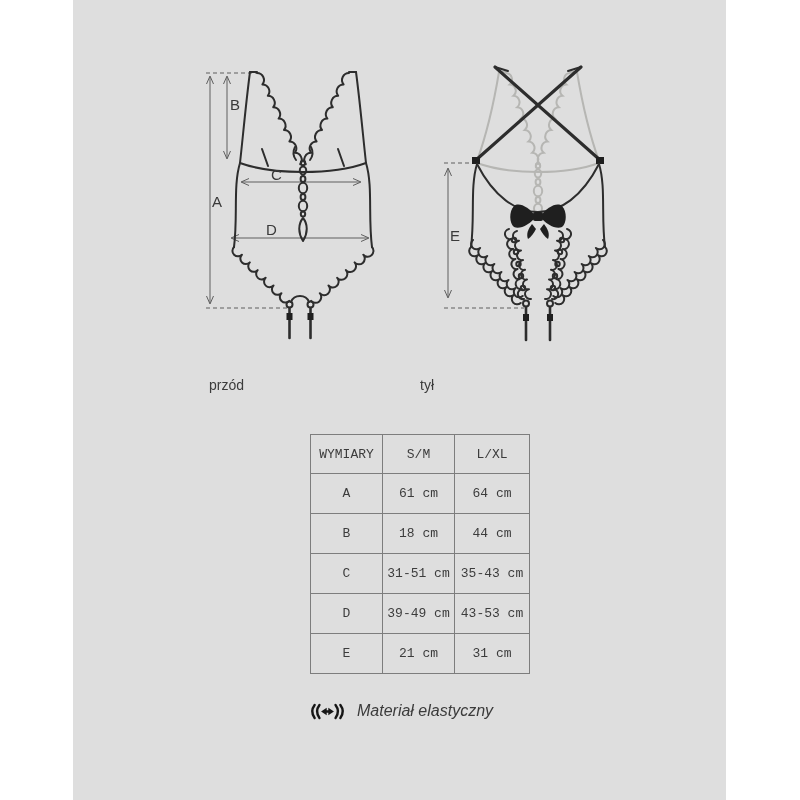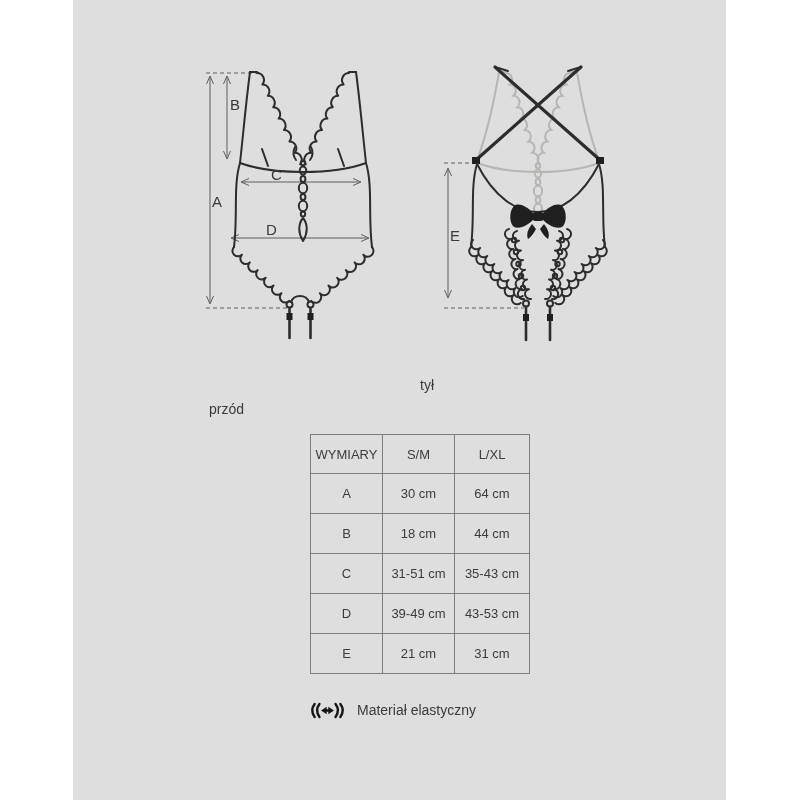--- a/index.html
+++ b/index.html
@@ -16,41 +16,41 @@
   .garment *{stroke:#2d2d2d;stroke-width:2;fill:none;stroke-linecap:round;stroke-linejoin:round;}
   .garment .fill{fill:#1f1f1f;stroke:none;}
   .garment .thick{stroke-width:2.6;}
   .garment .w3{stroke-width:3.2;}
   .ghost *{stroke:#b6b6b3;stroke-width:2;fill:none;stroke-linecap:round;}
   .dim path{stroke:#5f5f5f;stroke-width:1;fill:none;}
   .dim .dash{stroke-dasharray:4 3;}
   .dim-label{font-family:"Liberation Sans",sans-serif;font-size:15px;fill:#3a3a3a;}
 
   .view-label{position:absolute;font-size:14px;color:#3b3b3b;}
-  .label-front{left:209px;top:377px;margin-top:24px;}
+  .label-front{left:209px;top:377px;}
   .label-back{left:420px;top:377px;}
 
   .table-block{position:absolute;left:310px;top:434px;}
   .table-title{font-size:13px;color:#3c3c3c;margin:0 0 9px 1px;}
-  table.size{border-collapse:collapse;}
+  table.size{border-collapse:collapse;font-family:Liberation Mono, monospace;}
   table.size th,table.size td{
     border:1px solid #7d7d7d;text-align:center;vertical-align:middle;
     font-size:13px;font-weight:400;color:#3c3c3c;padding:0;
   }
   table.size th{height:38px;}
   table.size td{height:39px;}
   .col-dim{width:71px;}
   .col-sm{width:71px;margin-top:43px;}
   .col-lxl{width:74px;}
 
   .footer{position:absolute;left:309px;top:702px;display:flex;align-items:center;gap:11px;}
   .elastic-icon{position:static;width:37px;height:15px;flex:0 0 auto;}
   .elastic-icon .stroke{stroke:#161616;stroke-width:3;fill:none;stroke-linecap:round;}
   .elastic-icon .fill{fill:#161616;stroke:none;}
-  .footer-text{font-size:14px;color:#3b3b3b;}
+  .footer-text{font-size:16px;color:#3b3b3b;font-style:italic;}
 </style>
 </head>
 <body>
 
 <div class="panel"></div>
 
 <svg class="svg-front" viewBox="195 55 205 290">
   <g class="dim">
     <path class="dash" d="M206,73 H258"></path>
     <path class="dash" d="M206,308 H287"></path>
@@ -172,21 +172,21 @@
 <div class="table-block">
   <table class="size">
     <tbody>
         <tr>
       <th class="col-dim">WYMIARY</th>
       <th class="col-sm">S/M</th>
       <th class="col-lxl">L/XL</th>
     </tr>
     <tr>
       <td>A</td>
-      <td>30 cm</td>
+      <td>61 cm</td>
       <td>64 cm</td>
     </tr>
     <tr>
       <td>B</td>
       <td>18 cm</td>
       <td>44 cm</td>
     </tr>
     <tr>
       <td>C</td>
       <td>31-51 cm</td>

